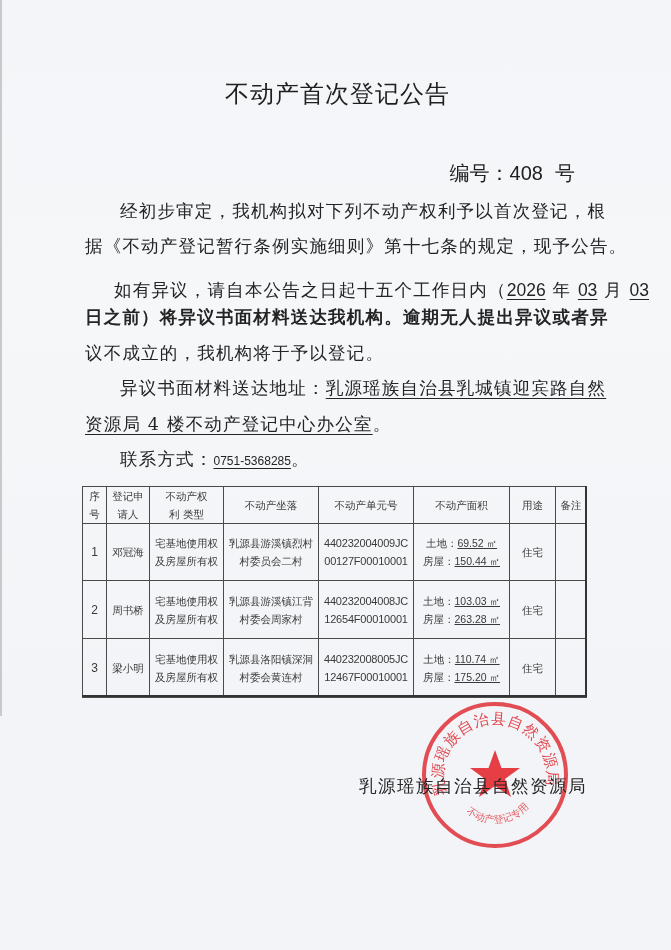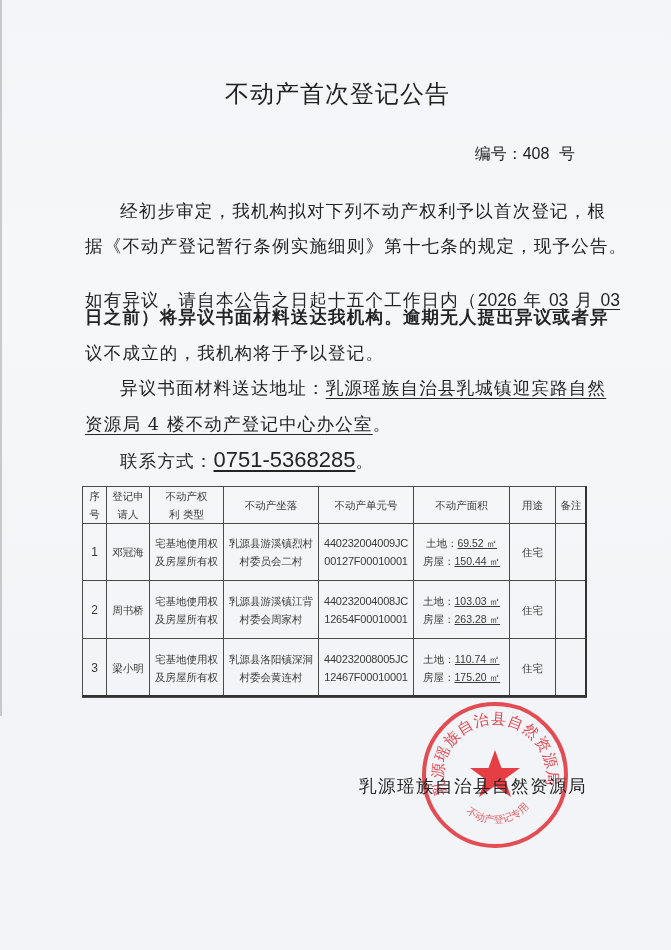--- a/index.html
+++ b/index.html
@@ -30,22 +30,22 @@
       top: 78px;
       text-align: center;
       font-size: 24px;
       letter-spacing: 1px;
       color: #1f1f1f;
       font-family: "DejaVu Sans", "Liberation Sans", sans-serif;
     }
     .doc-number {
       position: absolute;
       right: 96px;
-      top: 144px;
-      font-size: 16px;
+      top: 160px;
+      font-size: 20px;
       font-family: "DejaVu Sans Mono", "Liberation Mono", monospace;
       color: #202020;
       margin-left: 19px;
     }
     .para-line {
       position: absolute;
       left: 83px;
       font-size: 17.5px;
       white-space: nowrap;
       color: #242424;
@@ -148,35 +148,35 @@
 <div class="page">
 
   <div class="title">不动产首次登记公告</div>
 
   <div class="doc-number">
     <span>编号：</span><span style="font-family:'Liberation Sans',sans-serif;">408</span>&nbsp;<span>号</span>
   </div>
 
   <div class="para-line indent" style="top:199px;">经初步审定，我机构拟对下列不动产权利予以首次登记，根</div>
   <div class="para-line" style="top:234px;">据《不动产登记暂行条例实施细则》第十七条的规定，现予公告。</div>
-  <div class="para-line" style="top:288px;">
+  <div class="para-line" style="top:278px;margin-left:29px;">
     <span>如有异议，请自本公告之日起十五个工作日内（</span><span class="u">2026</span> <span>年</span> <span class="u">03</span> <span>月</span> <span class="u">03</span>
   </div>
   <div class="para-line" style="top:305px;font-weight:bold;">日之前）将异议书面材料送达我机构。逾期无人提出异议或者异</div>
   <div class="para-line" style="top:341px;">议不成立的，我机构将于予以登记。</div>
 
   <div class="para-line indent" style="top:376px;">
     <span>异议书面材料送达地址：</span><span class="u-cjk">乳源瑶族自治县乳城镇迎宾路自然</span>
   </div>
   <div class="para-line" style="top:412px;">
     <span class="u-cjk">资源局 4 楼不动产登记中心办公室</span><span>。</span>
   </div>
 
   <div class="para-line indent" style="top:447px;">
-    <span>联系方式：</span><span class="u" style="font-size:22px;">0751-5368285</span><span>。</span>
+    <span>联系方式：</span><span class="u" style="font-size:12px;">0751-5368285</span><span>。</span>
   </div>
 
   <table class="reg">
     <colgroup>
       <col style="width:24px">
       <col style="width:43px">
       <col style="width:74px">
       <col style="width:95px">
       <col style="width:95px">
       <col style="width:96px">

